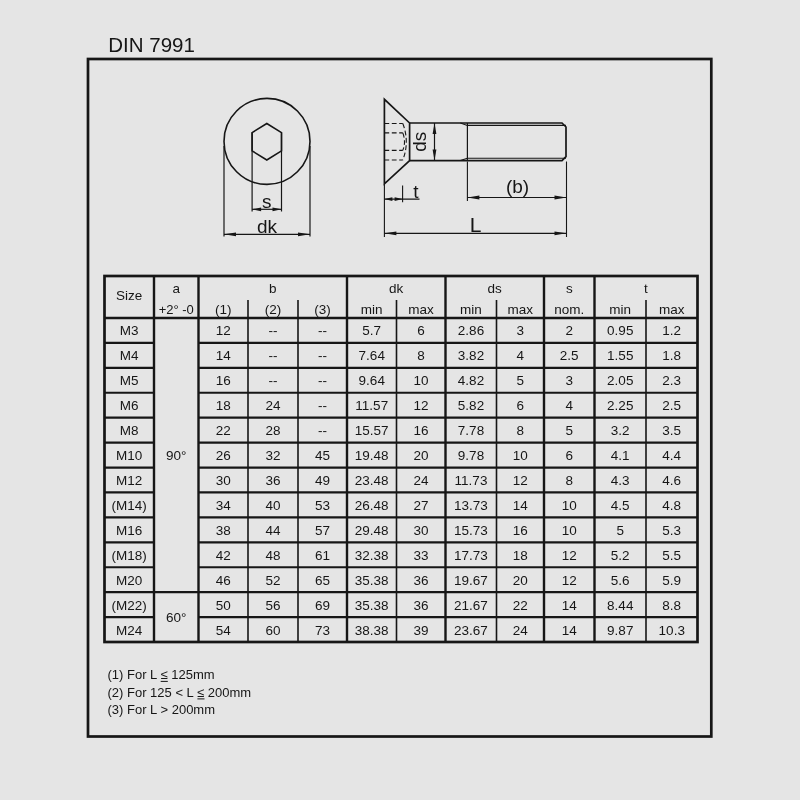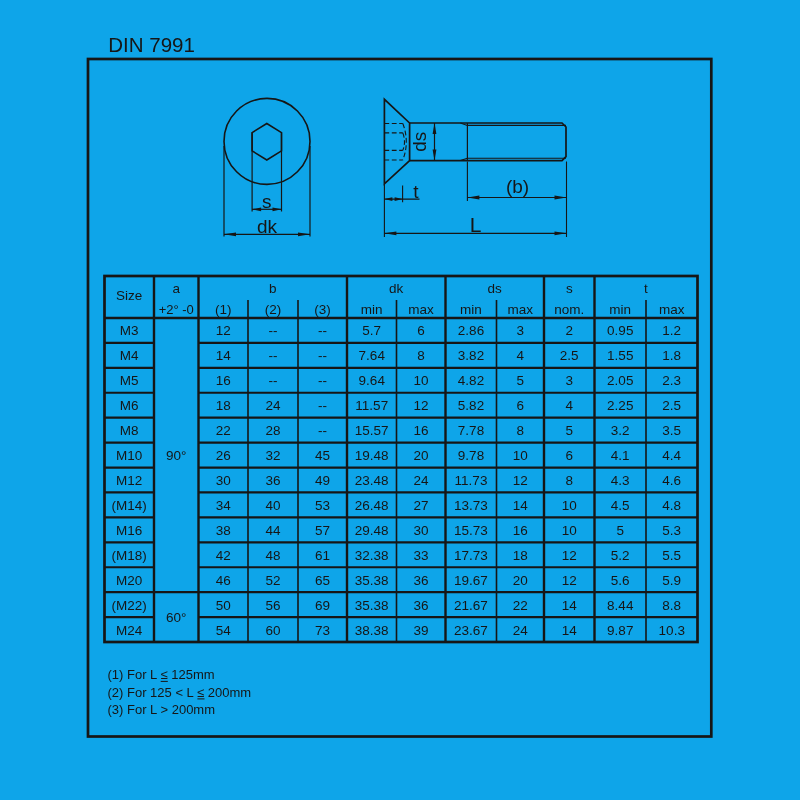--- a/index.html
+++ b/index.html
@@ -1,16 +1,16 @@
 <!DOCTYPE html>
 <html><head>
 <meta charset="utf-8">
 <style>
   html,body{margin:0;padding:0;background:#ffffff;}
-  #page{position:relative;width:800px;height:800px;background:#0ea5e9;}
+  #page{position:relative;width:800px;height:800px;background:#e5e5e5;}
   svg text{font-family:"Liberation Sans", sans-serif;fill:#161616;}
 </style>
 </head>
 <body>
 <div id="page">
 <svg width="800" height="800" viewBox="0 0 800 800">
 <rect x="88" y="59" width="623.3" height="677.5" fill="none" stroke="#161616" stroke-width="2.7"></rect>
 <text x="108.3" y="51.5" font-size="20.5">DIN 7991</text>
 <circle cx="267.0" cy="141.4" r="43.0" fill="none" stroke="#161616" stroke-width="1.6"></circle>
 <path d="M 266.8,123.5 L 281.5,132.6 L 281.5,150.9 L 266.8,160.0 L 252.1,150.9 L 252.1,132.6 Z" fill="none" stroke="#161616" stroke-width="1.6"></path>

